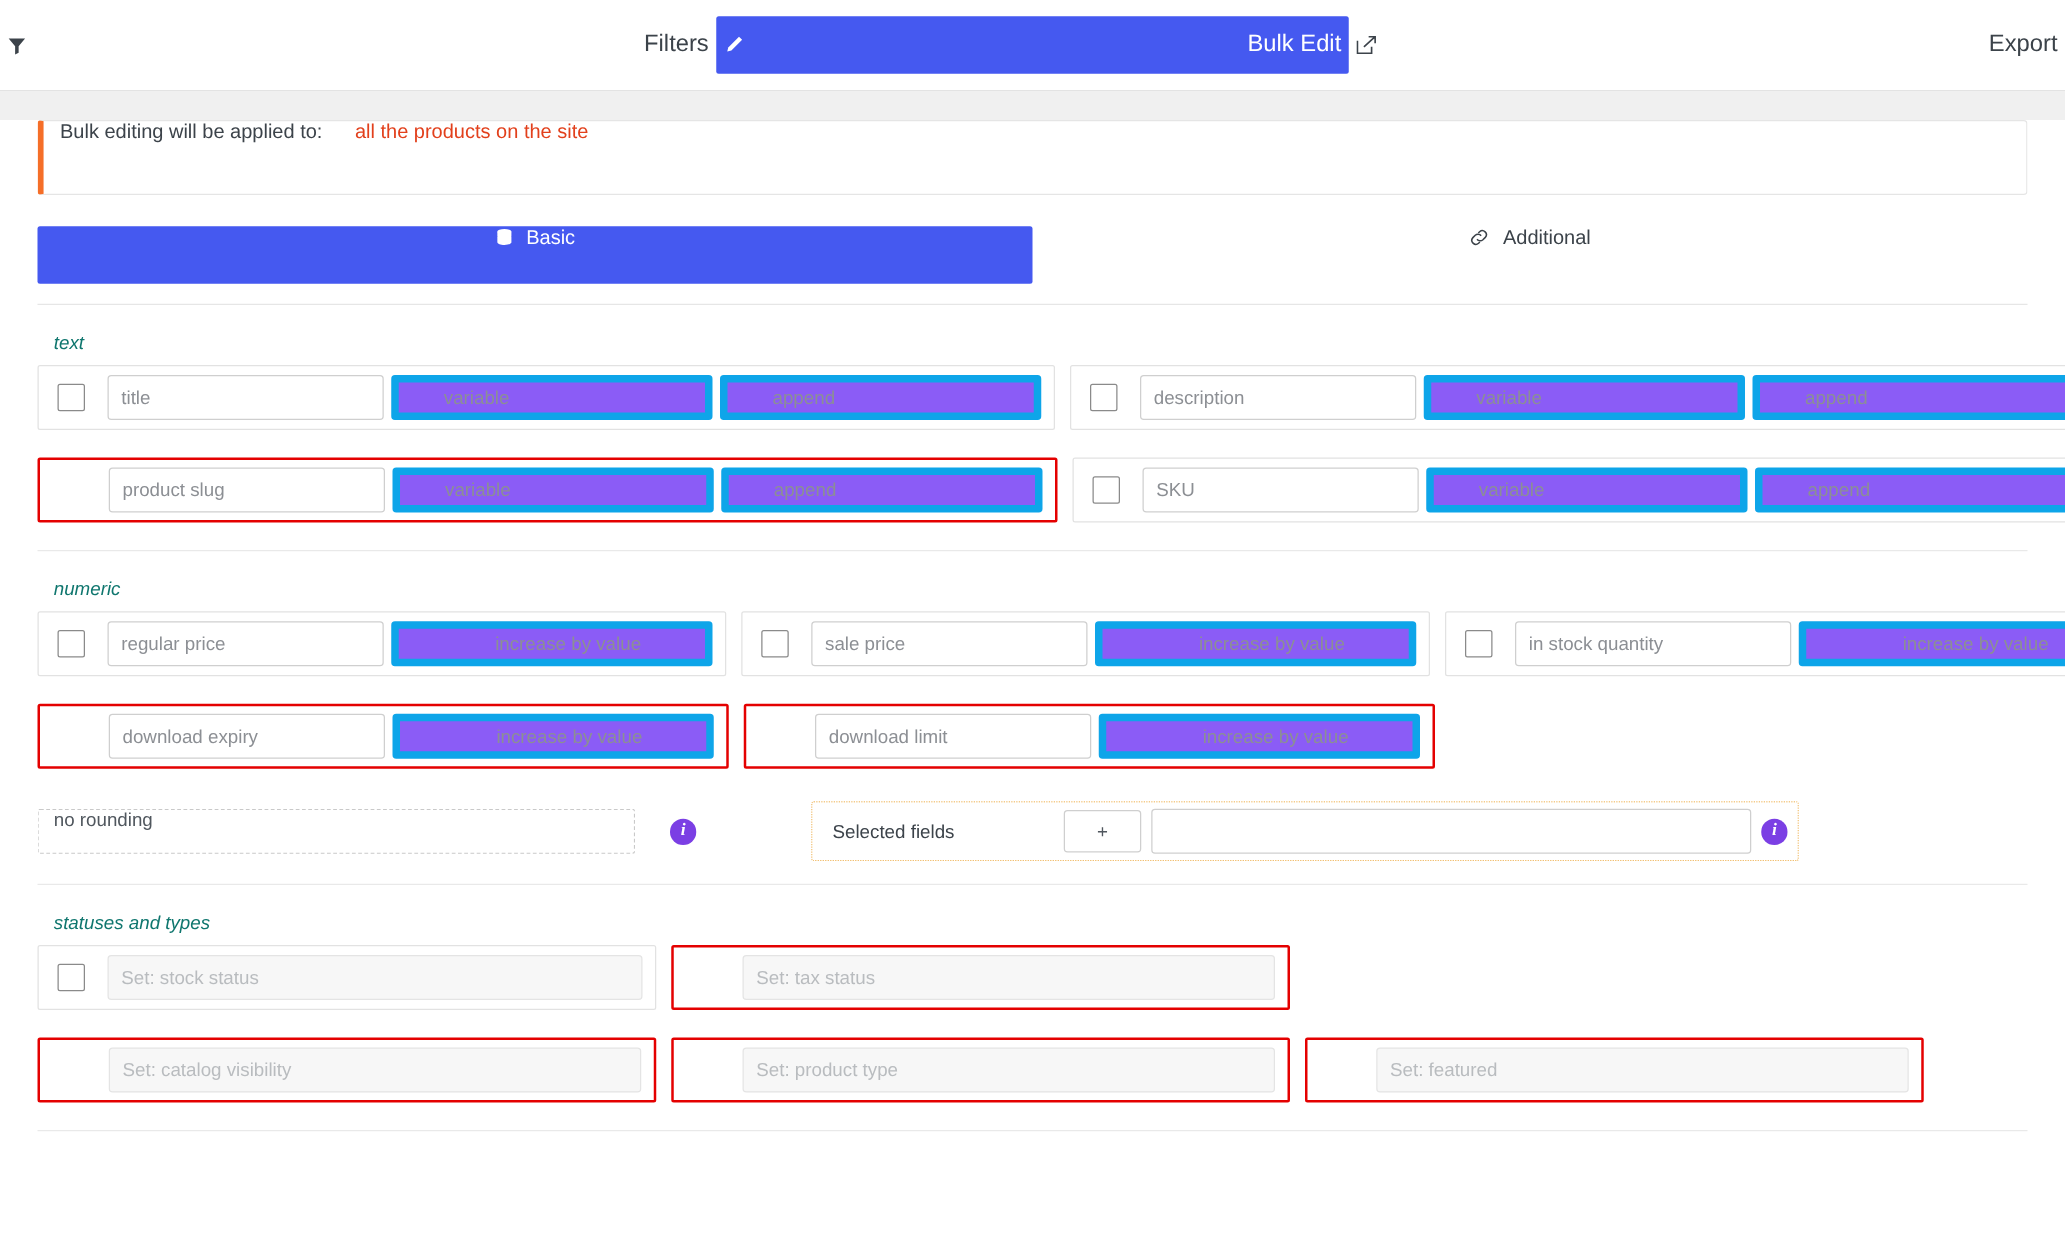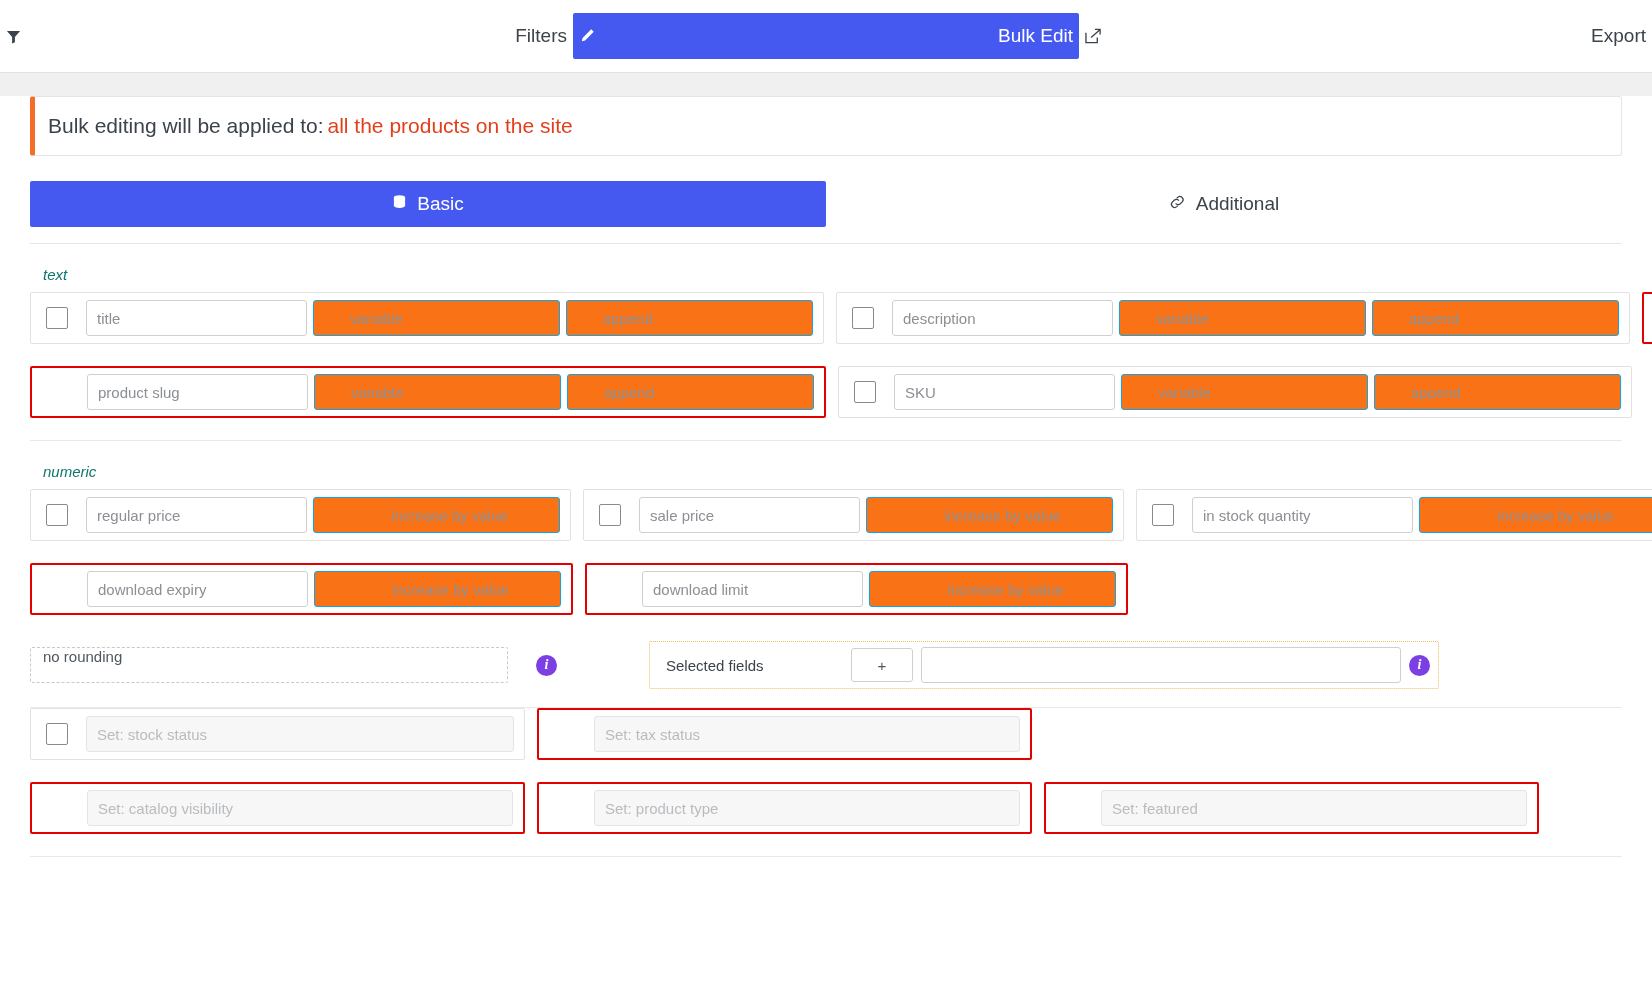--- a/index.html
+++ b/index.html
@@ -63,42 +63,41 @@
   }
 
   
   .notice {
     margin-top: 23px;
     border: 1px solid #e5e5e5;
     border-left: 5px solid #f56e28;
     border-radius: 3px;
     height: 60px;
     display: flex;
-    align-items: center;
     padding-left: 13px;
-    font-size: 21px;
-    background: #fff;
+    font-size: 16px;
+    background: #fff;
+    gap: 22px;
   }
   .notice .target { color: #e2401c; margin-left: 4px; }
 
   
   .subtabs {
     display: flex;
     margin-top: 25px;
     border-bottom: 1px solid #e6e6e6;
     padding-bottom: 16px;
   }
   .subtab {
     flex: 1 1 0;
     height: 46px;
     display: flex;
-    align-items: center;
     justify-content: center;
     gap: 10px;
-    font-size: 19px;
+    font-size: 16px;
     color: #3c434a;
     cursor: pointer;
     user-select: none;
     border: none;
     background: transparent;
     font-family: inherit;
     border-radius: 2px;
   }
   .subtab.active { background: #4559f0; color: #fff; }
 
@@ -151,22 +150,22 @@
     background: #fff;
     font-family: inherit;
     font-size: 15px;
     color: #2c3338;
     padding: 0 10px;
     outline: none;
   }
   .ipt::placeholder { color: #8c8f94; }
   .ipt.main { flex: 1 1 auto; min-width: 0; }
   .ipt.sub {
-    background: #f97316;
-    border: 1px solid #0ea5e9;
+    background: #8b5cf6;
+    border: 6px solid #0ea5e9;
     margin-left: 6px;
     padding-left: 36px;
   }
   .ipt.sub.w-sm { flex: 0 0 78px; }
   .ipt.sub.w-md { flex: 0 0 151px; text-align: center; }
   .ipt.disabled {
     background: #f7f7f7;
     border: 1px solid #e4e4e4;
     color: #a7aaad;
     cursor: default;
@@ -400,20 +399,21 @@
         <button class="plus-btn">+</button>
         <input class="ipt" placeholder="" style="">
         <div class="info-ic">i</div>
       </div>
     </div>
 
     <div class="group-sep"></div>
   </div>
 
   <div>
+    <div class="group-label">statuses and types</div>
 
     <div class="row">
       <div class="cell">
         <div class="cb"></div>
         <input class="ipt main disabled" disabled="" placeholder="Set: stock status" style="">
       </div>
       <div class="cell highlight">
         <div class="cb-space"></div>
         <input class="ipt main disabled" disabled="" placeholder="Set: tax status" style="">
       </div>

